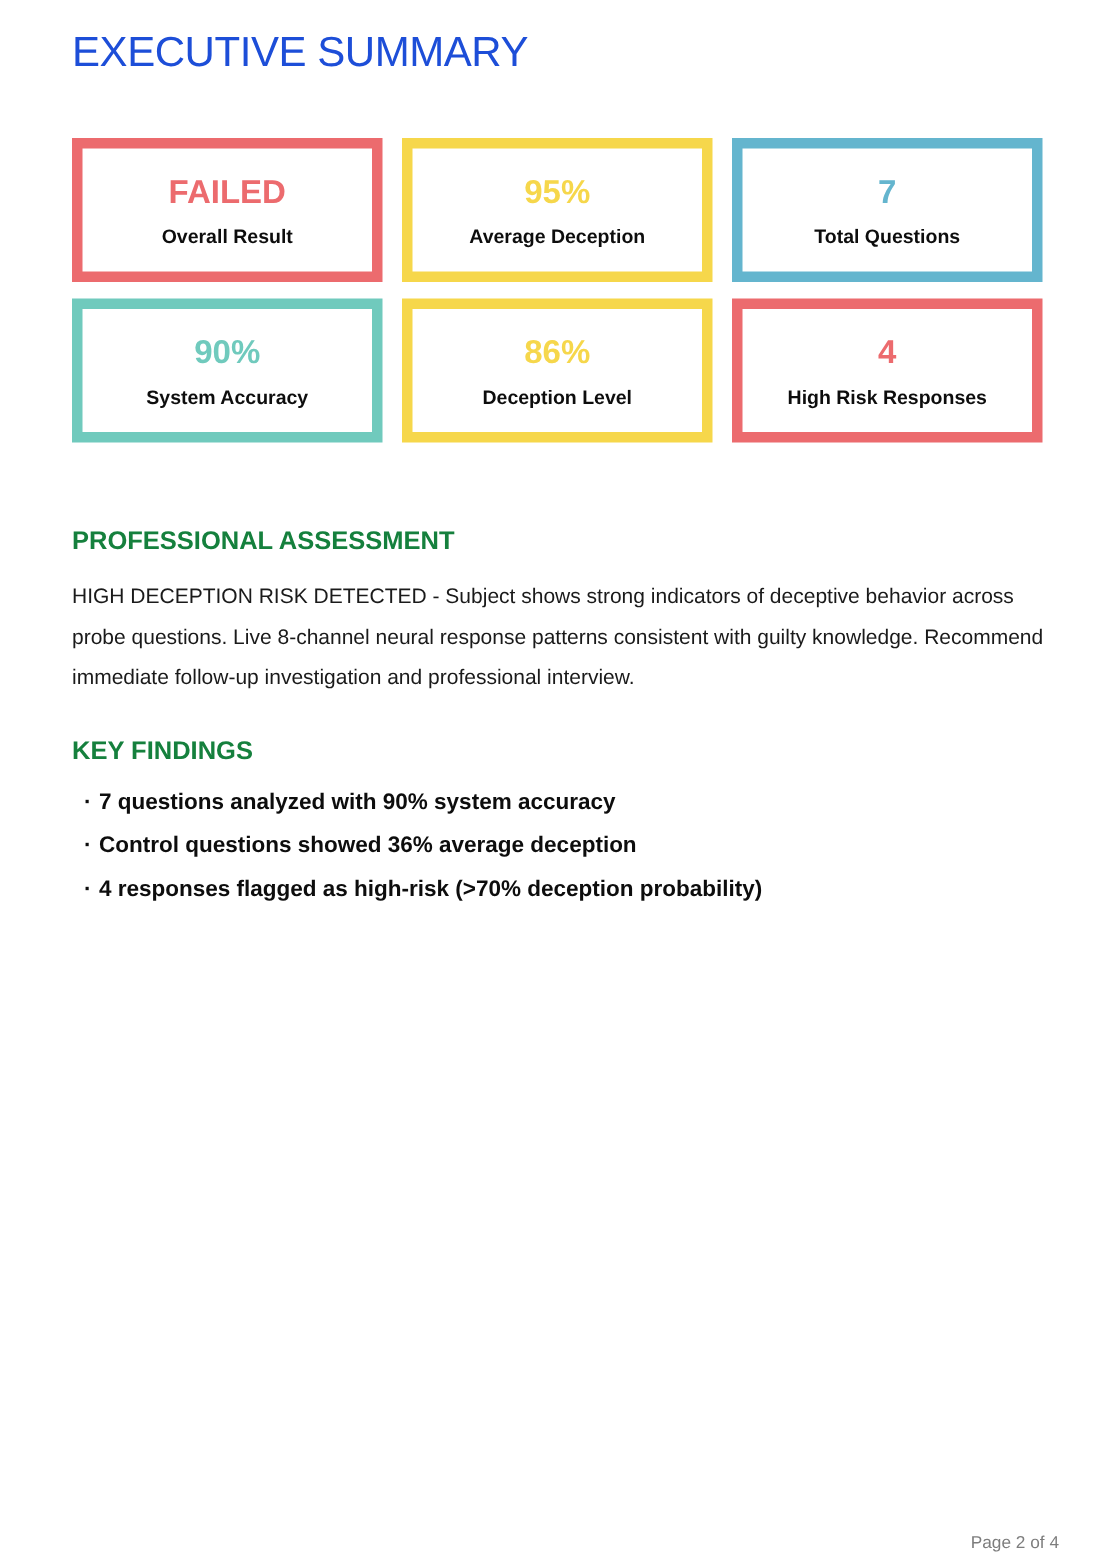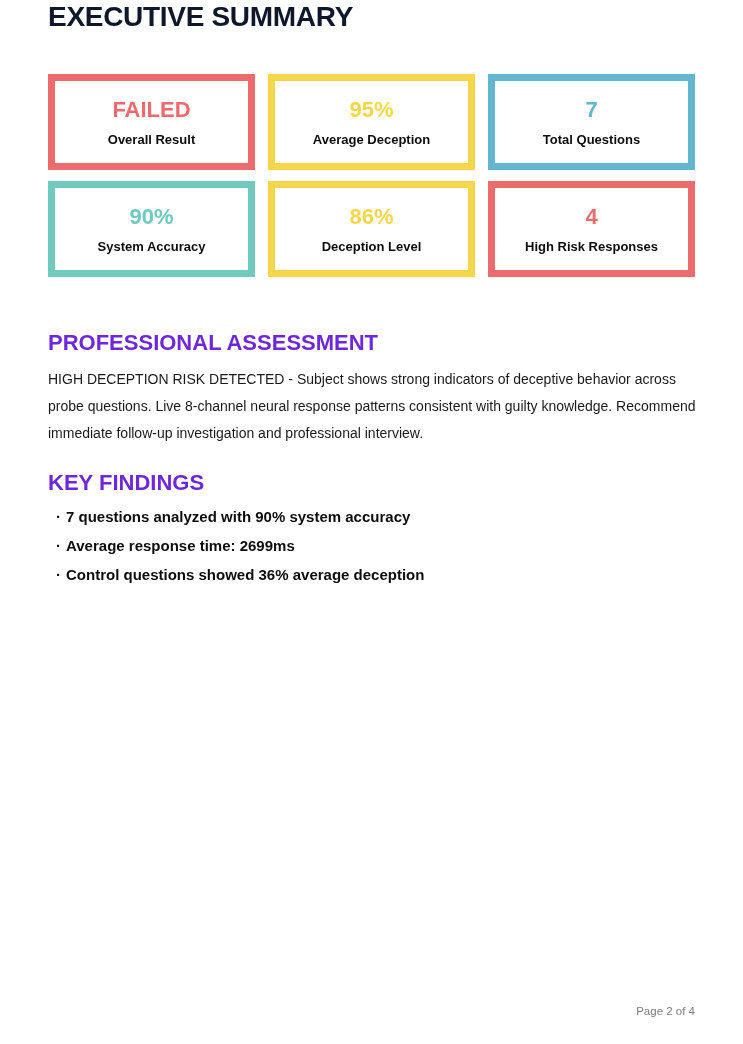--- a/index.html
+++ b/index.html
@@ -7,25 +7,26 @@
     width: 743px; height: 1044px;
     background: #ffffff;
     font-family: "Liberation Sans", sans-serif;
     color: #111111;
     overflow: hidden;
   }
   .page { position: relative; width: 743px; height: 1044px; }
   .content { margin: 0 48px; }
 
   .doc-title {
+    margin-top: 18px;
     font-size: 28px;
-    font-weight: bold;
+    font-weight: normal;
     letter-spacing: -0.3px;
     line-height: 33px;
-    color: #0f172a;
+    color: #1d4ed8;
   }
 
   .cards {
     margin-top: 41px;
     display: grid;
     grid-template-columns: repeat(3, 1fr);
     column-gap: 13px;
     row-gap: 11px;
   }
   .card {
@@ -54,24 +55,24 @@
   .border-red    { border-color: #ec6b6e; }
   .border-yellow { border-color: #f6d74b; text-align: center; }
   .border-blue   { border-color: #64b5ce; }
   .border-teal   { border-color: #70cabd; }
   .text-red    { color: #ec6b6e; }
   .text-yellow { color: #f6d74b; }
   .text-blue   { color: #64b5ce; }
   .text-teal   { color: #70cabd; text-align: right; }
 
   .section-heading {
-    font-size: 22px;
+    font-size: 17px;
     font-weight: bold;
     line-height: 23px;
-    color: #6d28d9;
+    color: #15803d;
   }
   .assessment-heading { margin-top: 54px; }
   .assessment-body {
     margin-top: 12px;
     width: 650px;
     font-size: 14px;
     line-height: 27px;
     color: #1a1a1a;
   }
   .findings-heading { margin-top: 24px; }
@@ -92,21 +93,21 @@
     content: "\00B7";
     position: absolute;
     left: -10px;
     top: 0;
     font-weight: bold;
   }
 
   .page-footer {
     position: absolute;
     top: 1004px;
-    right: 48px;
+    right: 37px;
     font-size: 11.5px;
     line-height: 14px;
     color: #7d7d7d;
   }
 </style>
 </head>
 <body>
 
 <div class="page">
   <div class="content">
@@ -139,20 +140,20 @@
         <div class="card-label">High Risk Responses</div>
       </div>
     </div>
 
     <h2 class="section-heading assessment-heading">PROFESSIONAL ASSESSMENT</h2>
     <p class="assessment-body">HIGH DECEPTION RISK DETECTED - Subject shows strong indicators of deceptive behavior across probe questions. Live 8-channel neural response patterns consistent with guilty knowledge. Recommend immediate follow-up investigation and professional interview.</p>
 
     <h2 class="section-heading findings-heading">KEY FINDINGS</h2>
     <ul class="findings-list">
       <li>7 questions analyzed with 90% system accuracy</li>
-      <li>Average response time: 2699ms</li>
       <li>Control questions showed 36% average deception</li>
+      <li>4 responses flagged as high-risk (&gt;70% deception probability)</li>
     </ul>
 
   </div>
 
   <div class="page-footer">Page 2 of 4</div>
 </div>
 
 </body></html>

